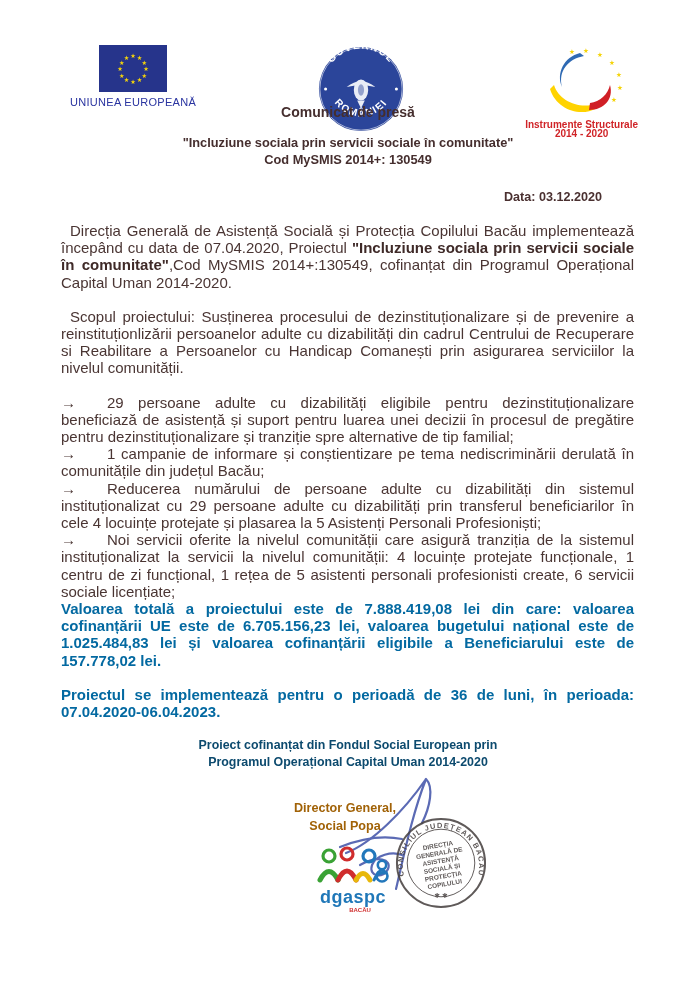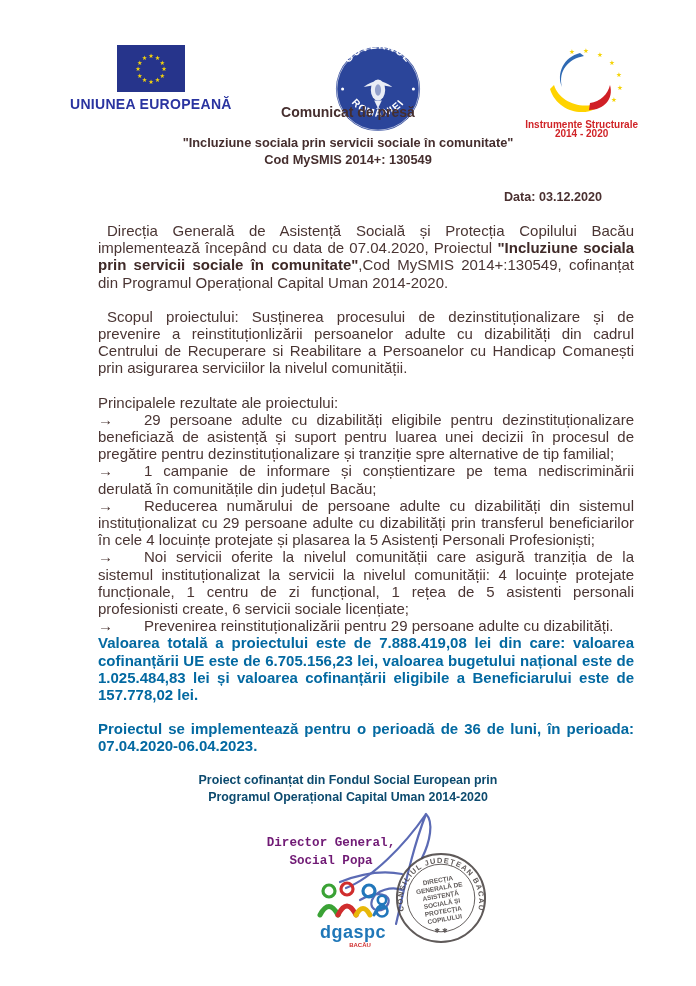--- a/index.html
+++ b/index.html
@@ -5,42 +5,42 @@
   html,body{margin:0;padding:0;background:#ffffff;}
   .page{
     position:relative;width:696px;height:986px;margin:0 auto;background:#fff;
     font-family:"Liberation Sans","DejaVu Sans",sans-serif;
     color:#4a3533;overflow:hidden;
   }
   
   .header{display:flex;justify-content:space-between;align-items:flex-start;
     padding:45px 58px 0 70px;height:92px;box-sizing:border-box;}
   .logo-block{display:flex;flex-direction:column;align-items:center;}
-  .eu-label{font-size:14px;font-weight:bold;color:#2a34a0;letter-spacing:.3px;margin-top:4px;}
+  .eu-label{font-size:11px;font-weight:normal;color:#2a34a0;letter-spacing:.3px;margin-top:4px;}
   .instr-caption{font-size:10px;font-weight:bold;color:#d02428;text-align:center;line-height:9px;margin-top:1px;}
   
   .title-block{text-align:center;margin-top:12px;}
   .doc-title{font-size:14px;font-weight:bold;color:#452e2e;margin:0 0 14px 0;}
   .doc-subtitle{font-size:12.8px;font-weight:bold;color:#452e2e;margin:0;line-height:17px;}
   .date-line{font-size:12.6px;color:#4a3030;text-align:right;padding-right:32px;margin:22px 0 18px 0;font-weight:bold;}
   
-  .content{padding:0 62px 0 98px;}
+  .content{padding:0 62px 0 61px;}
   .content p{font-size:15px;line-height:17.2px;text-align:justify;margin:0 0 17px 0;}
   .content .indent{text-indent:9px;}
   .bold-run{font-weight:bold;color:#3f2a28;}
   .results-heading{margin-bottom:0 !important;}
   .bullet{margin:0 !important;}
   .bullet .arrow{display:inline-block;width:46px;}
   .bullet:last-of-type{margin-bottom:17px !important;}
   p.bold-para{font-weight:bold;color:#0369a1;}
   .footer-center{text-align:center;font-size:12.4px;font-weight:bold;color:#0c4a6e;line-height:17px;margin-top:4px;}
   
   .sig-area{position:relative;height:180px;margin-top:14px;}
-  .sig-text{position:absolute;left:246px;top:14px;width:170px;text-align:center;
-    font-size:12.6px;font-weight:bold;color:#701a75;line-height:18px;font-family:Liberation Mono, monospace;}
+  .sig-text{position:absolute;left:260px;top:14px;width:170px;text-align:center;
+    font-size:12.6px;font-weight:bold;color:#a16207;line-height:18px;}
   .sig-ink{position:absolute;left:338px;top:-12px;}
   .stamp{position:absolute;left:394px;top:30px;opacity:.88;}
   .dgaspc{position:absolute;left:316px;top:58px;}
 </style>
 </head>
 <body>
 
 <div class="page">
 
   <div class="header">
@@ -119,27 +119,25 @@
     <p class="doc-subtitle">Cod MySMIS 2014+: 130549</p>
   </div>
 
   <div class="content">
     <div class="date-line">Data: 03.12.2020</div>
 
     <p class="indent"><span>Direcția Generală de Asistență Socială și Protecția Copilului Bacău implementează începând cu data de 07.04.2020, Proiectul </span><span class="bold-run">"Incluziune sociala prin servicii sociale în comunitate"</span><span>,Cod MySMIS 2014+:130549, cofinanțat din Programul Operațional Capital Uman 2014-2020.</span></p>
 
     <p class="indent">Scopul proiectului: Susținerea procesului de dezinstituționalizare și de prevenire a reinstituționlizării persoanelor adulte cu dizabilități din cadrul Centrului de Recuperare si Reabilitare a Persoanelor cu Handicap Comanești prin asigurarea serviciilor la nivelul comunității.</p>
 
-    <p class="results-heading">Principalele rezultate ale proiectului:</p>
 
     <p class="bullet"><span class="arrow">→</span><span>29 persoane adulte cu dizabilități eligibile pentru dezinstituționalizare beneficiază de asistență și suport pentru luarea unei decizii în procesul de pregătire pentru dezinstituționalizare și tranziție spre alternative de tip familial;</span></p>
     <p class="bullet"><span class="arrow">→</span><span>1 campanie de informare și conștientizare pe tema nediscriminării derulată în comunitățile din județul Bacău;</span></p>
     <p class="bullet"><span class="arrow">→</span><span>Reducerea numărului de persoane adulte cu dizabilități din sistemul instituționalizat cu 29 persoane adulte cu dizabilități prin transferul beneficiarilor în cele 4 locuințe protejate și plasarea la 5 Asistenți Personali Profesioniști;</span></p>
     <p class="bullet"><span class="arrow">→</span><span>Noi servicii oferite la nivelul comunității care asigură tranziția de la sistemul instituționalizat la servicii la nivelul comunității: 4 locuințe protejate funcționale, 1 centru de zi funcțional, 1 rețea de 5 asistenti personali profesionisti create, 6 servicii sociale licențiate;</span></p>
-    <p class="bullet"><span class="arrow">→</span><span>Prevenirea reinstituționalizării pentru 29 persoane adulte cu dizabilități.</span></p>
 
     <p class="bold-para">Valoarea totală a proiectului este de  7.888.419,08  lei din care: valoarea cofinanțării UE este de 6.705.156,23 lei, valoarea bugetului național este de  1.025.484,83  lei și valoarea cofinanțării eligibile a Beneficiarului este de 157.778,02  lei.</p>
     <p class="bold-para">Proiectul se implementează pentru o perioadă de 36 de luni, în perioada: 07.04.2020-06.04.2023.</p>
   </div>
 
   <div class="footer-center">
     <div>Proiect cofinanțat din  Fondul Social European prin</div>
     <div>Programul Operațional Capital Uman 2014-2020</div>
   </div>
 

